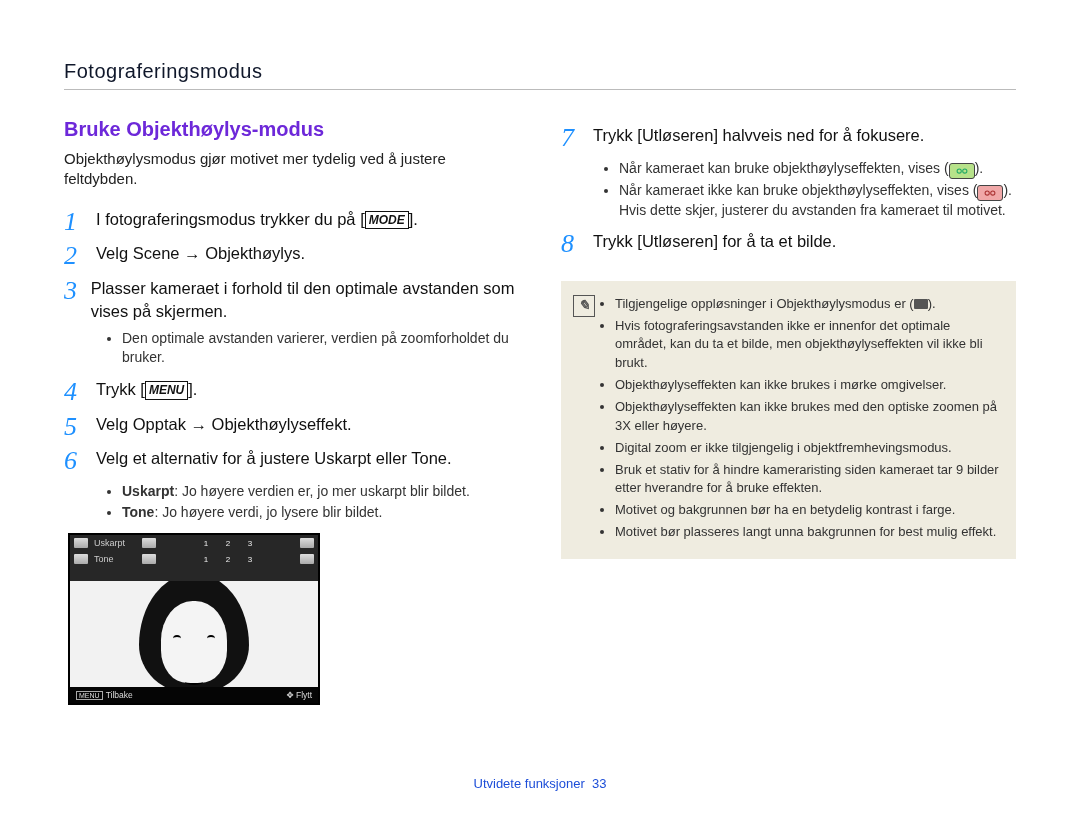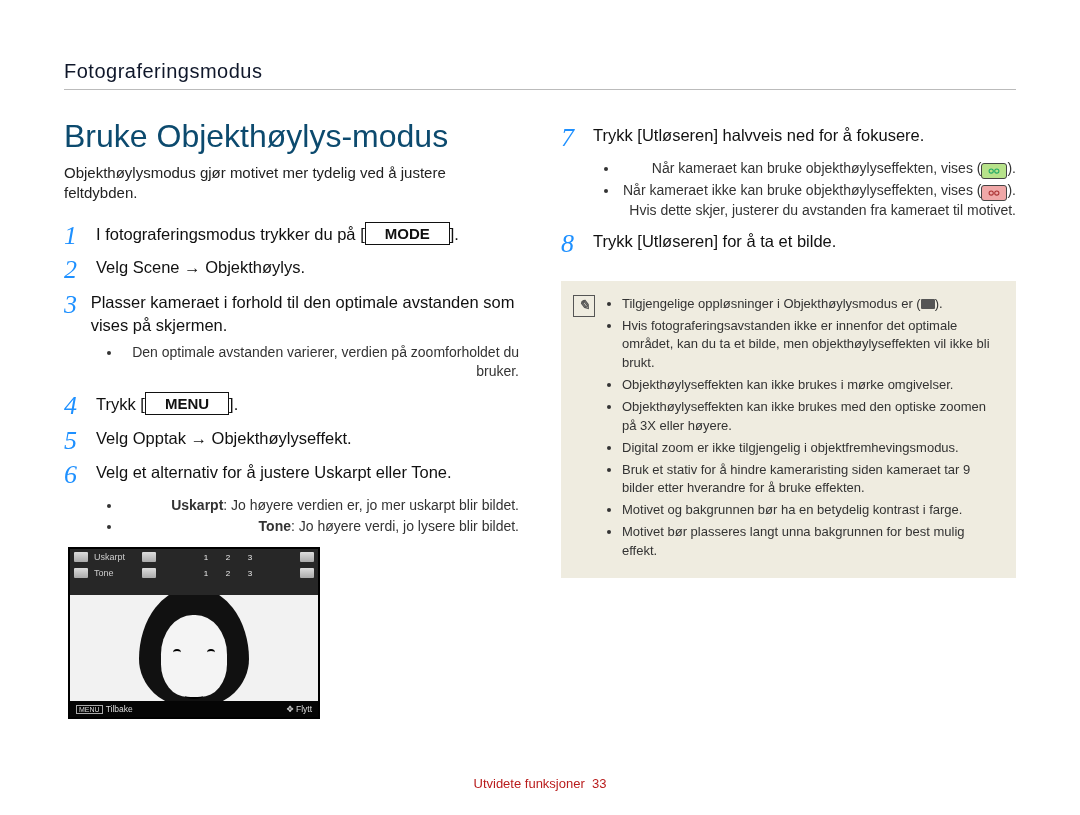--- a/index.html
+++ b/index.html
@@ -2,40 +2,40 @@
 <html><head>
 <meta charset="utf-8">
 <style>
   * { box-sizing: border-box; margin: 0; padding: 0; }
   html, body { width: 1080px; height: 815px; background: #fff; font-family: Arial, Helvetica, sans-serif; color: #222; }
   .page { width: 1080px; height: 815px; padding: 60px 64px 36px 64px; position: relative; }
   .section-label { font-size: 20px; font-weight: 300; color: #0f172a; letter-spacing: 0.5px; }
   .hr { border: 0; border-top: 1px solid #bbb; margin-top: 6px; }
   .cols { display: flex; gap: 42px; margin-top: 28px; }
   .col { flex: 1; min-width: 0; }
-  .title { font-size: 32px; color: #0c4a6e; font-weight: 400; margin-bottom: 8px; }
+  .title { font-size: 20px; color: #6d28d9; font-weight: 700; margin-bottom: 8px; }
   .intro { font-size: 15px; line-height: 1.35; color: #222; margin-bottom: 18px; }
   .step { display: flex; gap: 10px; margin: 6px 0 6px 0; align-items: flex-start; }
   .step-num { font-size: 26px; font-style: italic; color: #1E90FF; font-family: Georgia, 'Times New Roman', serif; line-height: 1.1; width: 22px; text-align: left; }
   .step-body { font-size: 16.5px; line-height: 1.4; color: #111; }
-  .step-body .mode-box { border: 1.5px solid #111; padding: 0 19px; font-weight: 700; font-size: 15px; display: inline-block; vertical-align: 1px; }
+  .step-body .mode-box { border: 1.5px solid #111; padding: 0 3px; font-weight: 700; font-size: 12px; display: inline-block; vertical-align: 1px; font-style: italic; }
   .step-body b, .step-body strong { font-weight: 400; }
   .sub-bullets { margin: 4px 0 10px 44px; }
-  .sub-bullets li { font-size: 14px; line-height: 1.4; color: #333; list-style: disc; margin-left: 14px; margin-bottom: 2px; text-align: right; }
+  .sub-bullets li { font-size: 14px; line-height: 1.4; color: #333; list-style: disc; margin-left: 14px; margin-bottom: 2px; }
   .sub-bullets li b { font-weight: 700; }
   .icon-indicator { display: inline-flex; align-items: center; justify-content: center; width: 26px; height: 16px; border-radius: 3px; border: 1px solid #444; vertical-align: -3px; font-size: 11px; }
   .icon-indicator.green { background: #b7e28a; color: #2a6; }
   .icon-indicator.red { background: #f0a8a8; color: #a33; }
   .icon-indicator svg { width: 14px; height: 10px; }
   .note-box { background: #efece0; padding: 14px 16px 14px 12px; margin-top: 22px; display: flex; gap: 12px; font-size: 13px; line-height: 1.45; color: #333; }
   .note-icon { width: 22px; height: 22px; border: 1.5px solid #555; color: #555; display: flex; align-items: center; justify-content: center; font-size: 14px; font-weight: 700; font-style: italic; flex-shrink: 0; font-family: Georgia, serif; }
-  .note-box ul { list-style: disc; margin-left: 15px; }
+  .note-box ul { list-style: disc; margin-left: 8px; }
   .note-box li { margin-bottom: 3px; }
   .res-icon { display: inline-block; width: 14px; height: 10px; background: #555; vertical-align: -1px; border-radius: 1px; }
-  .footer { position: absolute; bottom: 24px; left: 0; right: 0; text-align: center; font-size: 13px; color: #b91c1c; }
+  .footer { position: absolute; bottom: 24px; left: 0; right: 0; text-align: center; font-size: 13px; color: #1d4ed8; }
   
   .cam { width: 252px; height: 172px; background: #000; position: relative; margin: 8px 0 0 4px; }
   .cam-inner { position: absolute; inset: 2px; background: #222; overflow: hidden; }
   .cam-top { position: absolute; top: 0; left: 0; right: 0; height: 46px; background: rgba(40,40,40,0.92); font-size: 9px; color: #ccc; }
   .cam-row { display: flex; align-items: center; height: 16px; padding: 0 4px; gap: 6px; }
   .cam-row .lab { width: 42px; font-size: 9px; }
   .cam-row .nums { display: flex; gap: 10px; font-size: 8px; color: #eee; flex: 1; justify-content: center; }
   .cam-row .nums span { width: 12px; text-align: center; }
   .cam-subtitle { position: absolute; top: 34px; left: 6px; right: 14px; font-size: 11px; color: #ddd; background: rgba(30,30,30,0.85); padding: 2px 4px; margin-top: 43px; }
   .cam-bottom { position: absolute; bottom: 0; left: 0; right: 0; height: 16px; background: rgba(0,0,0,0.85); display: flex; align-items: center; justify-content: space-between; font-size: 8.5px; color: #ddd; padding: 0 6px; }

